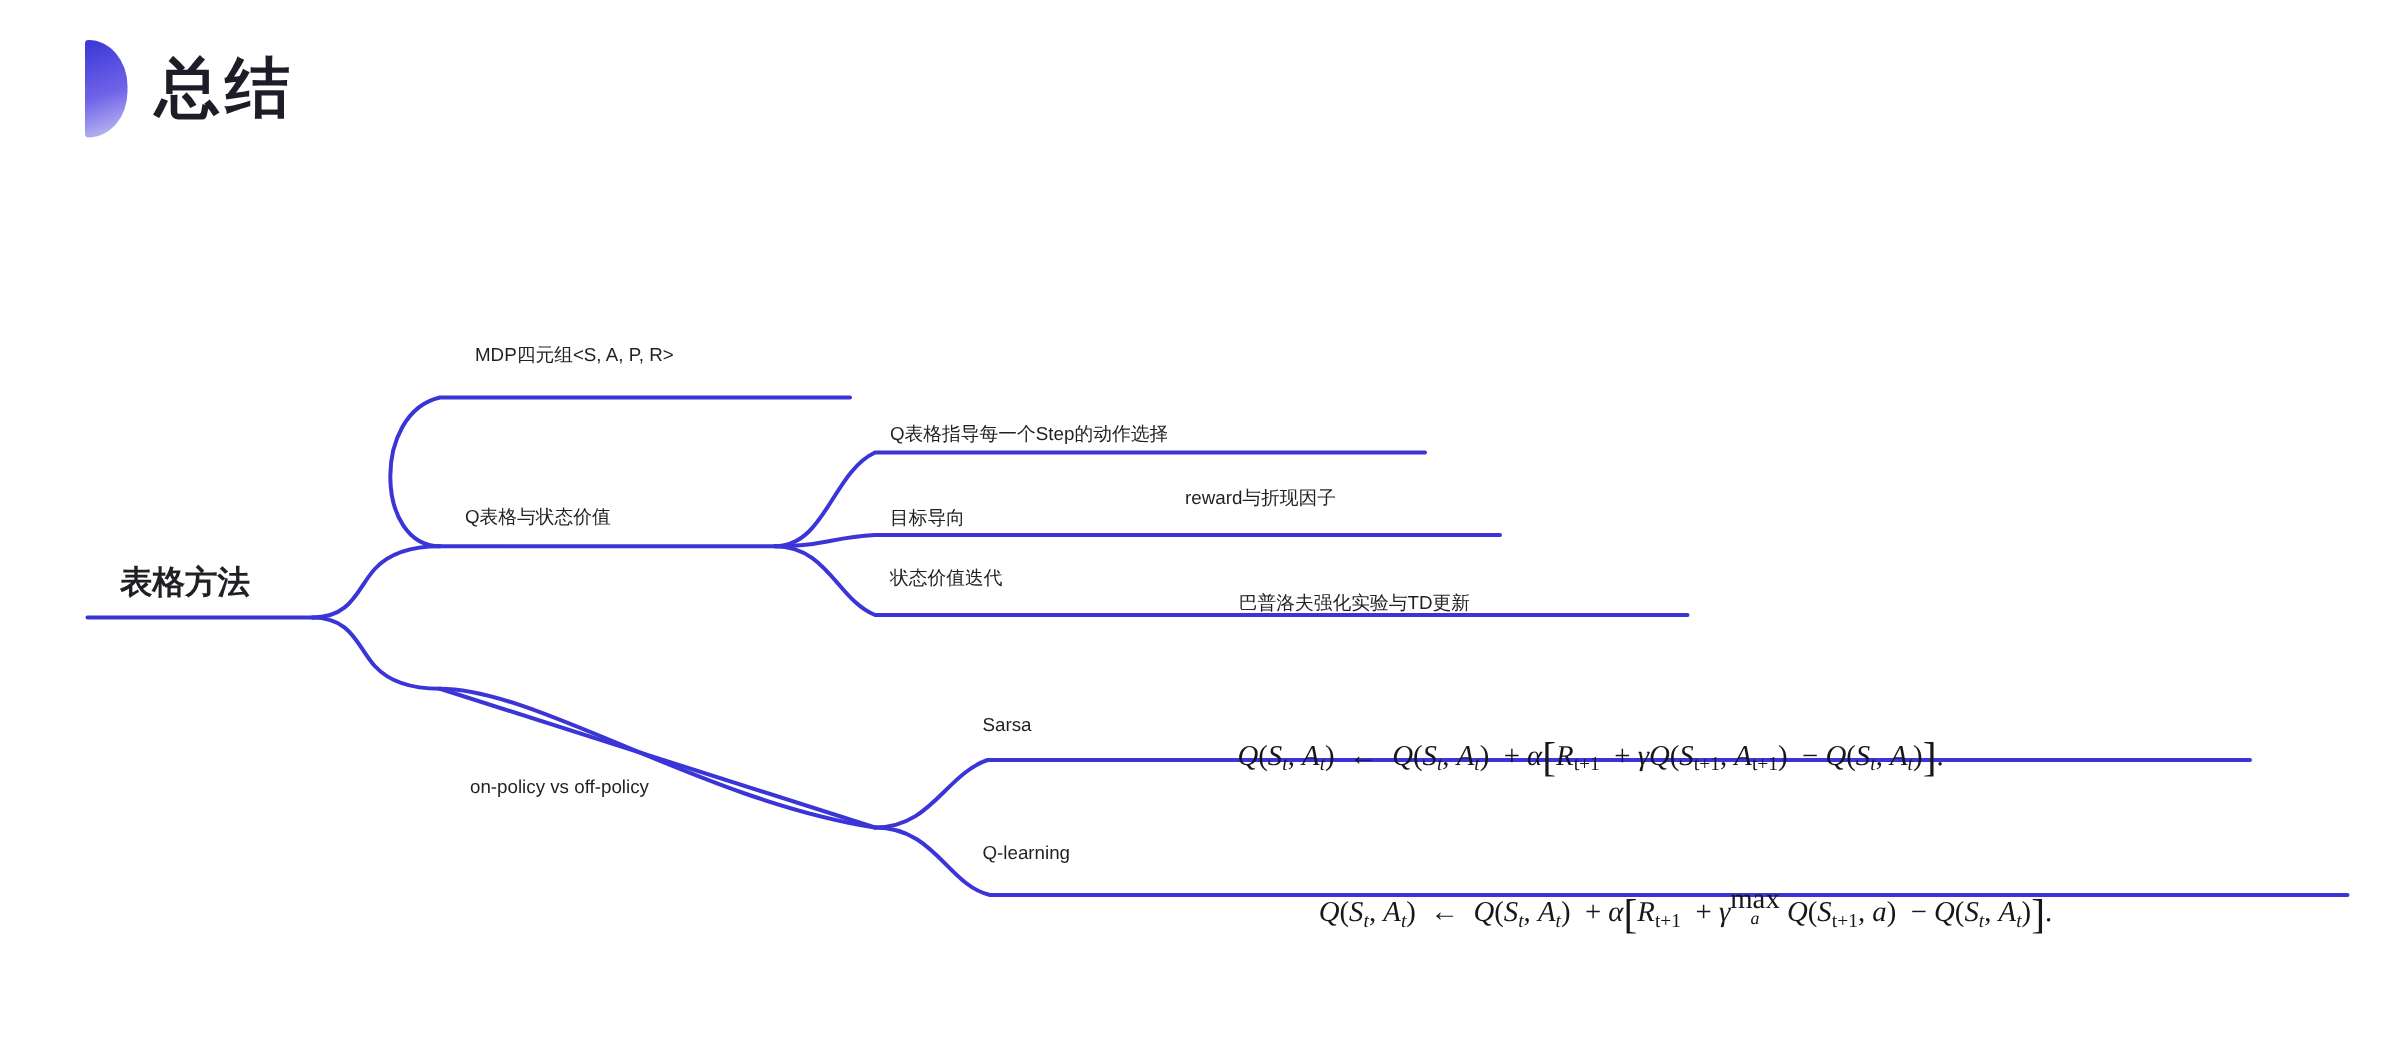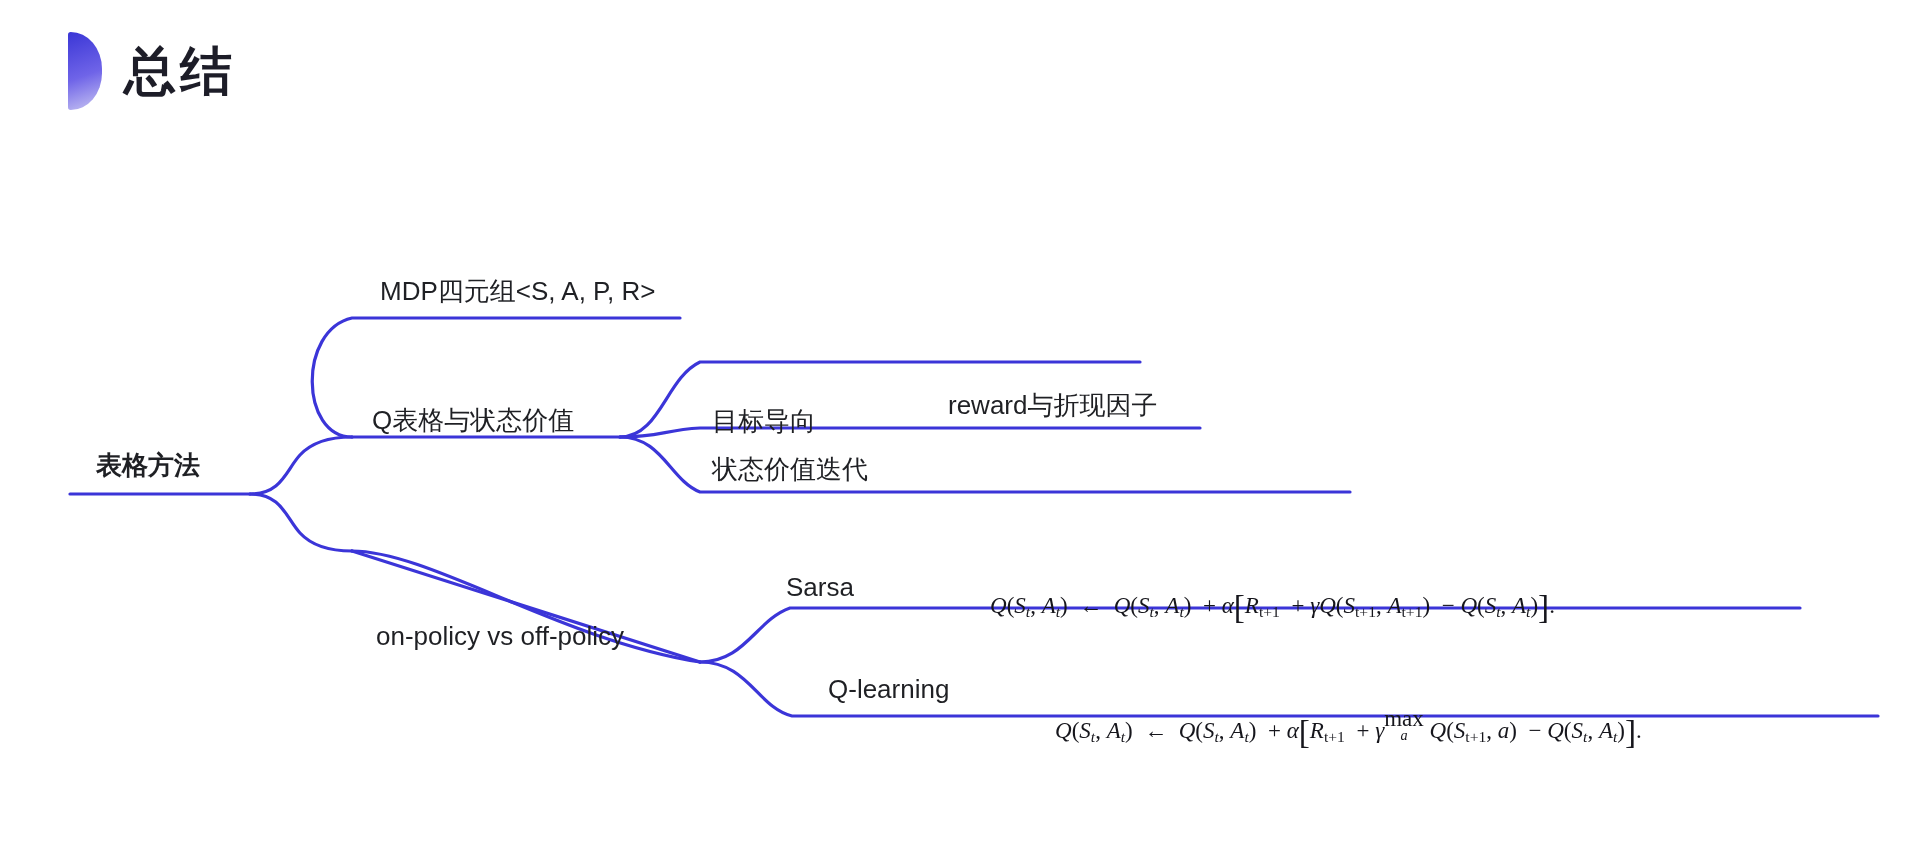--- a/index.html
+++ b/index.html
@@ -51,21 +51,21 @@
   }
   #mindmap svg {
     position: absolute;
     left: 0;
     top: 0;
   }
   .node {
     position: absolute;
     white-space: nowrap;
     color: #1f2024;
-    font-size: 26px;
+    font-size: 15px;
     line-height: 1.1;
   }
   .node.root {
     font-weight: 700;
     font-size: 26px;
   }
   .math {
     position: absolute;
     white-space: nowrap;
     color: #16161c;
@@ -144,31 +144,33 @@
       <path d="M700,662 C748,662 758,708 792,716 L1878,716"></path>
     </g>
   </svg>
 
   <div class="node root" style="left:96px; top:451px;">表格方法</div>
 
   <div class="node" style="left:380px; top:277px;">MDP四元组&lt;S, A, P, R&gt;</div>
 
   <div class="node" style="left:372px; top:406px;">Q表格与状态价值</div>
 
+  <div class="node" style="left:712px; top:340px;">Q表格指导每一个Step的动作选择</div>
 
   <div class="node" style="left:712px; top:407px;">目标导向</div>
   <div class="node" style="left:948px; top:391px;">reward与折现因子</div>
 
   <div class="node" style="left:712px; top:455px;">状态价值迭代</div>
+  <div class="node" style="left:991px; top:475px;">巴普洛夫强化实验与TD更新</div>
 
   <div class="node" style="left:376px; top:622px;">on-policy vs off-policy</div>
 
   <div class="node" style="left:786px; top:573px;">Sarsa</div>
 
-  <div class="node" style="left:786px; top:675px;margin-left:42px;">Q-learning</div>
+  <div class="node" style="left:786px; top:675px;">Q-learning</div>
 
   <div class="math" style="left:990px; top:558px;margin-top:30px;">
     Q<span class="paren">(</span>S<span class="sub">t</span><span class="op">,&nbsp;</span>A<span class="sub">t</span><span class="paren">)</span>
     <span class="op">&nbsp;←&nbsp;</span>
     Q<span class="paren">(</span>S<span class="sub">t</span><span class="op">,&nbsp;</span>A<span class="sub">t</span><span class="paren">)</span>
     <span class="op">&nbsp;+&nbsp;</span>α<span class="bigbrack">[</span>R<span class="subup">t+1</span>
     <span class="op">&nbsp;+&nbsp;</span>γQ<span class="paren">(</span>S<span class="subup">t+1</span><span class="op">,&nbsp;</span>A<span class="subup">t+1</span><span class="paren">)</span>
     <span class="op">&nbsp;−&nbsp;</span>Q<span class="paren">(</span>S<span class="sub">t</span><span class="op">,&nbsp;</span>A<span class="sub">t</span><span class="paren">)</span><span class="bigbrack">]</span><span class="op">.</span>
   </div>
 

